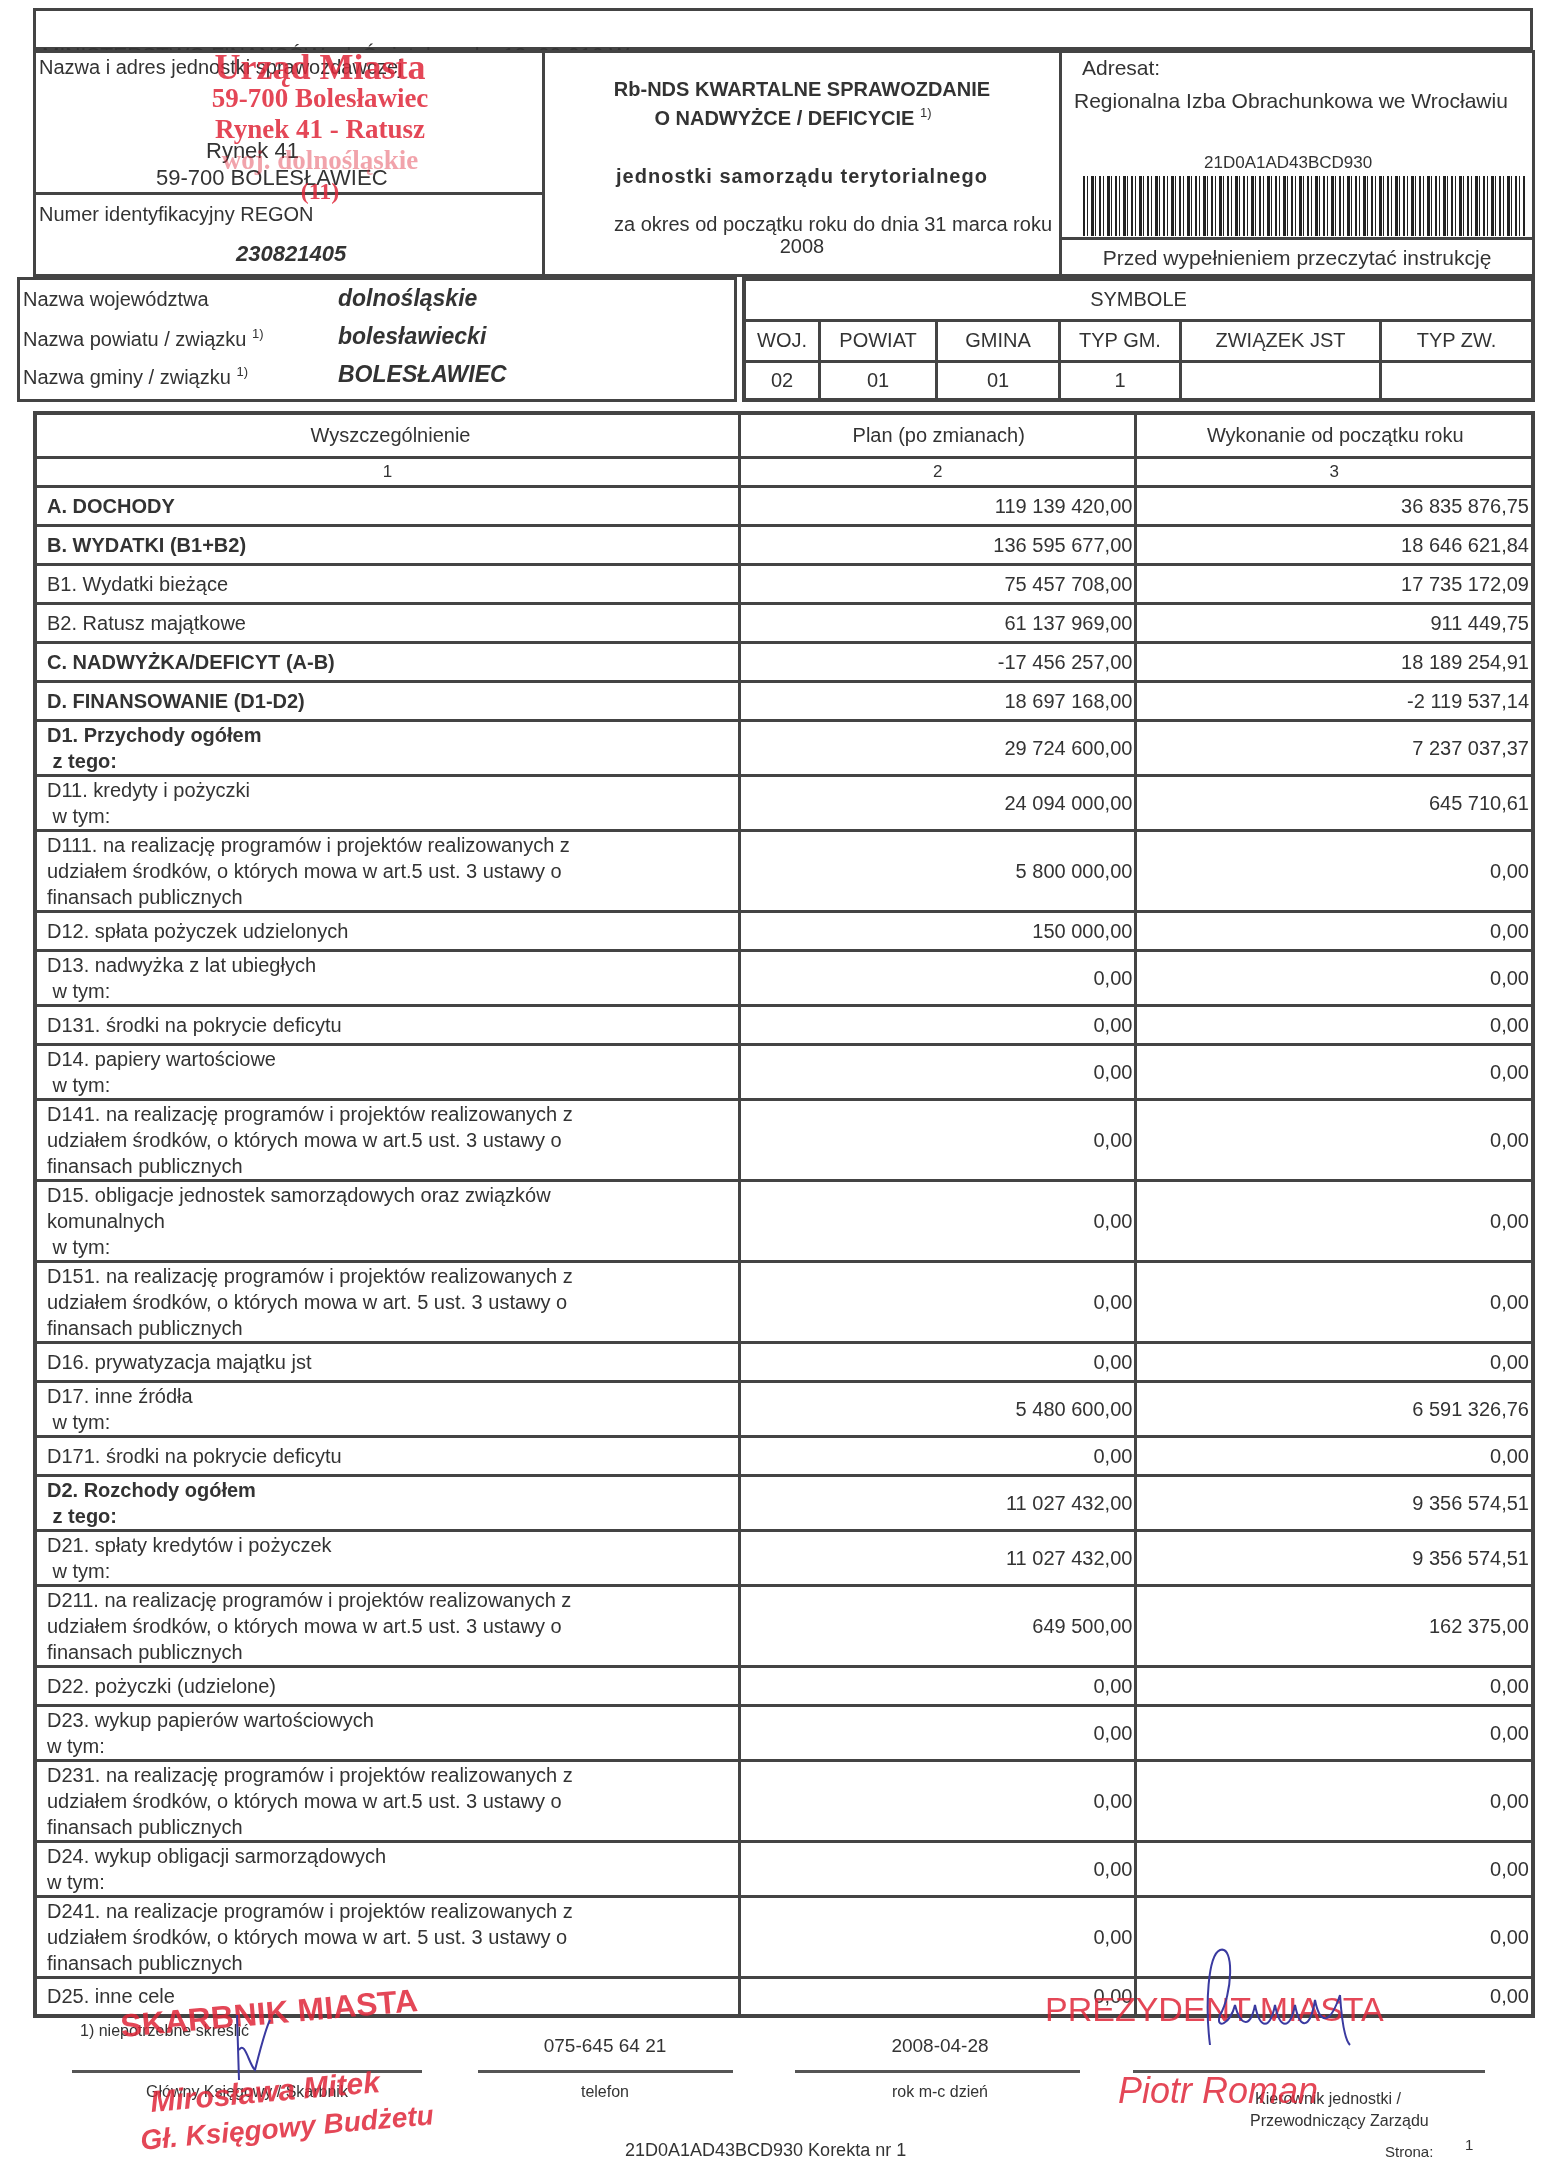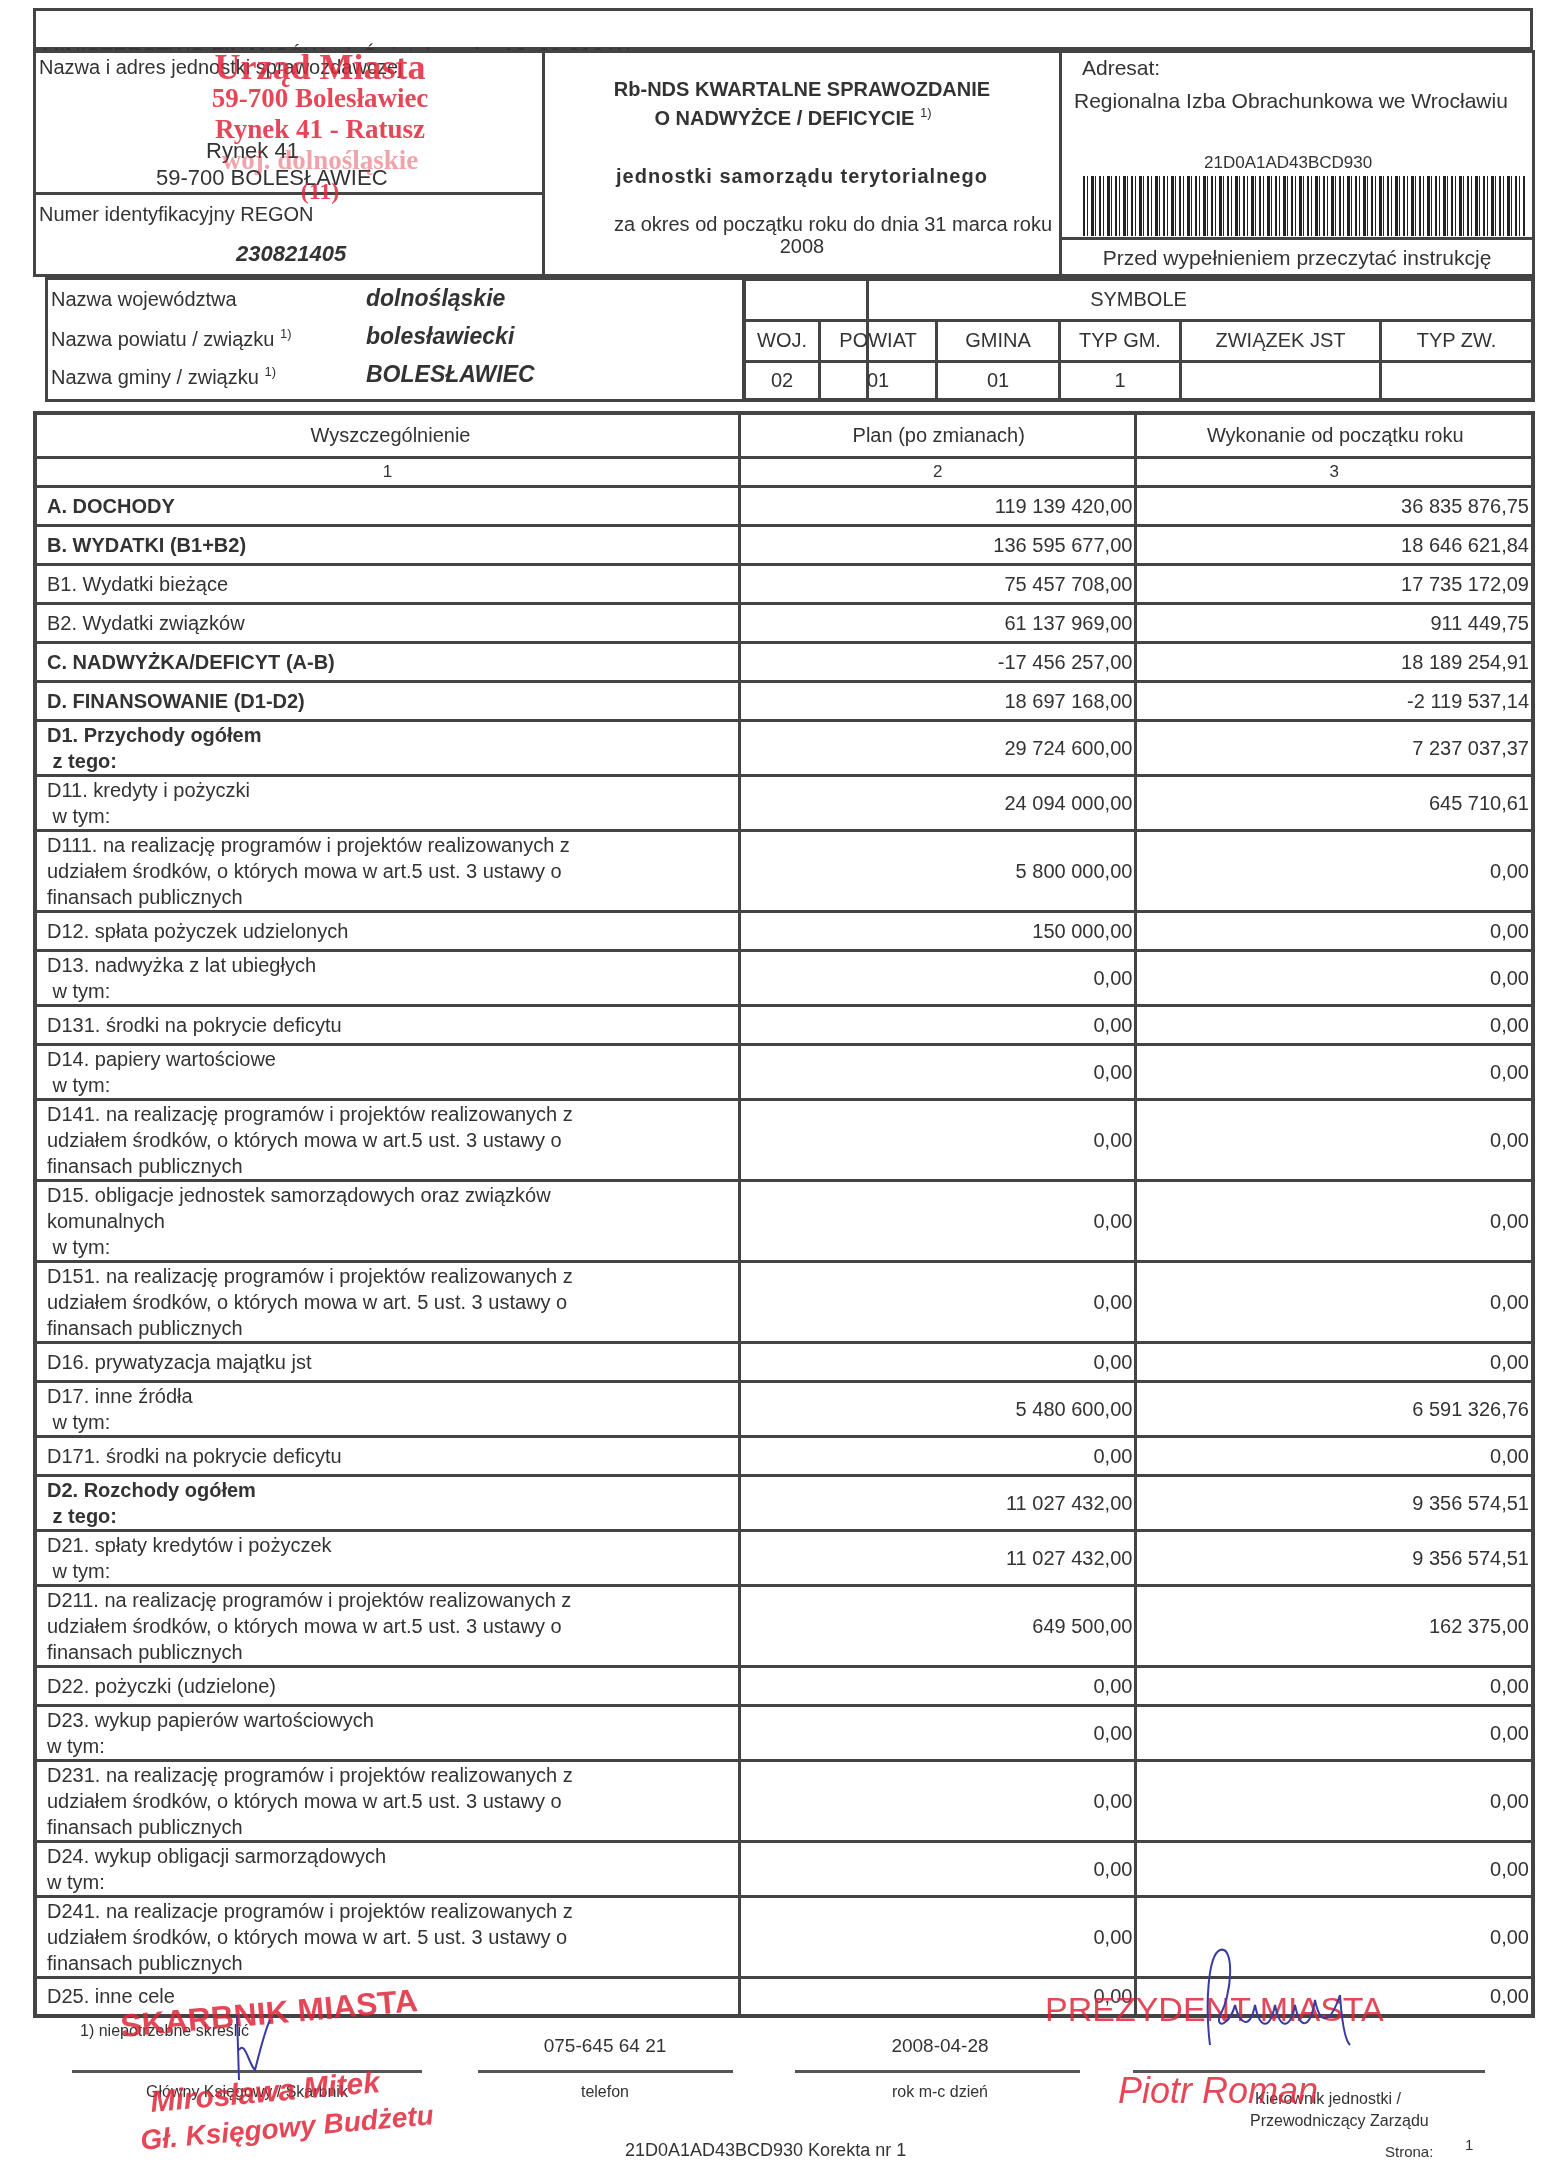--- a/index.html
+++ b/index.html
@@ -63,21 +63,21 @@
 <div class="box" style="left:1059px;top:50px;width:476px;height:190px;">
   <span class="t" style="left:20px;top:3px;font-size:21px;">Adresat:</span>
   <span class="t" style="left:12px;top:36px;font-size:21px;">Regionalna Izba Obrachunkowa we Wrocławiu</span>
   <span class="t" style="left:142px;top:100px;font-size:17px;">21D0A1AD43BCD930</span>
 </div>
 <div class="barcode"></div>
 <div class="box" style="left:1059px;top:237px;width:476px;height:40px;">
   <div class="abs c" style="left:0;top:6px;width:470px;font-size:21px;">Przed wypełnieniem przeczytać instrukcję</div>
 </div>
 
-<div class="box" style="left:45px;top:277px;width:824px;height:125px;">
+<div class="box" style="left:17px;top:277px;width:720px;height:125px;">
   <span class="t" style="left:3px;top:8px;font-size:20px;">Nazwa województwa</span>
   <span class="t it" style="left:318px;top:5px;font-size:23px;">dolnośląskie</span>
   <span class="t" style="left:3px;top:46px;font-size:20px;"><span>Nazwa powiatu / związku</span> <sup style="font-size:13px;">1)</sup></span>
   <span class="t it" style="left:318px;top:43px;font-size:23px;">bolesławiecki</span>
   <span class="t" style="left:3px;top:84px;font-size:20px;"><span>Nazwa gminy / związku</span> <sup style="font-size:13px;">1)</sup></span>
   <span class="t it" style="left:318px;top:81px;font-size:23px;">BOLESŁAWIEC</span>
 </div>
 
 <table class="sym abs" style="left:742px;top:277px;width:793px;height:125px;border-collapse:collapse;border:4px solid #444;">
   <tbody>
@@ -126,21 +126,21 @@
         <td class="lab" style="white-space: pre;">B. WYDATKI (B1+B2)</td>
         <td class="num">136 595 677,00</td>
         <td class="num">18 646 621,84</td>
       </tr>
       <tr style="height: 39px;">
         <td class="lab" style="white-space: pre;">B1. Wydatki bieżące</td>
         <td class="num">75 457 708,00</td>
         <td class="num">17 735 172,09</td>
       </tr>
       <tr style="height: 39px;">
-        <td class="lab" style="white-space: pre;">B2. Wydatki związków</td>
+        <td class="lab" style="white-space: pre;">B2. Ratusz majątkowe</td>
         <td class="num">61 137 969,00</td>
         <td class="num">911 449,75</td>
       </tr>
       <tr class="b" style="height: 39px;">
         <td class="lab" style="white-space: pre;">C. NADWYŻKA/DEFICYT (A-B)</td>
         <td class="num">-17 456 257,00</td>
         <td class="num">18 189 254,91</td>
       </tr>
       <tr class="b" style="height: 39px;">
         <td class="lab" style="white-space: pre;">D. FINANSOWANIE (D1-D2)</td>

